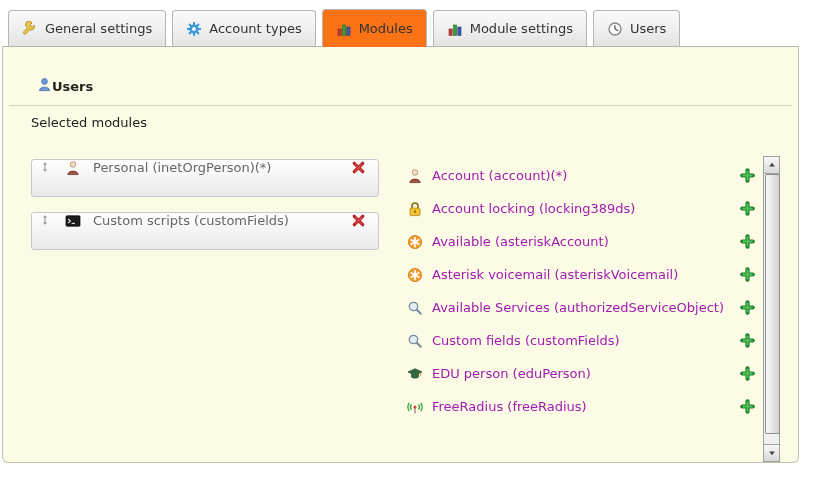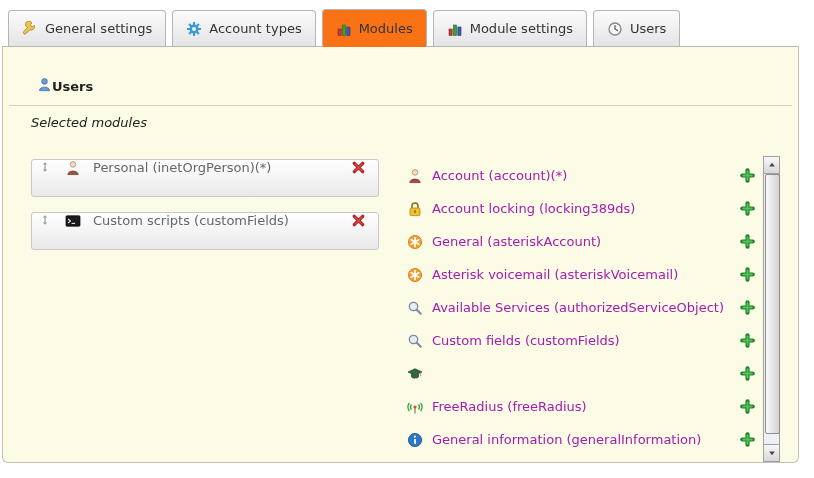--- a/index.html
+++ b/index.html
@@ -17,21 +17,21 @@
 
   
   .content{position:absolute;left:2px;top:46px;width:797px;height:417px;box-sizing:border-box;
            background:#fbfbe6;border:1px solid #c2c2b0;border-top:1px solid #b5b5b5;
            border-radius:0 0 6px 6px;}
 
   .section-header{position:absolute;left:34px;top:30px;display:flex;align-items:center;gap:0;}
   .section-title{font-weight:bold;color:#222;}
   .section-rule{position:absolute;left:6px;right:6px;top:58px;border-top:1px solid #d2d2bd;}
 
-  .col-heading{position:absolute;color:#222;font-style:italic;}
+  .col-heading{position:absolute;color:#222;}
   .heading-selected{left:28px;top:68px;}
   .heading-available{left:405px;top:68px;}
 
   
   .sel-row{position:absolute;left:28px;width:348px;height:38px;box-sizing:border-box;
            display:flex;align-items:flex-start;padding-left:7px;
            background:linear-gradient(#ffffff,#e9e9e9);border:1px solid #c8c8c8;border-radius:3px;
            cursor:move;}
   .sel-row-1{top:112px;}
   .sel-row-2{top:165px;}
@@ -252,21 +252,21 @@
         <span class="micon">
           <svg viewBox="0 0 16 16" width="16" height="16">
               <circle cx="8" cy="8" r="6.6" fill="#f59d2c" stroke="#c77a18" stroke-width="0.8"></circle>
               <g stroke="#fff" stroke-width="1.7" stroke-linecap="round">
                 <path d="M8 3.6 V12.4"></path>
                 <path d="M4.2 5.8 L11.8 10.2"></path>
                 <path d="M11.8 5.8 L4.2 10.2"></path>
               </g>
             </svg>
         </span>
-        <span class="label">General (asteriskAccount)</span>
+        <span class="label">Available (asteriskAccount)</span>
         <span class="add">
           <svg viewBox="0 0 16 16" width="15" height="15">
               <g stroke="#1f8028" stroke-width="4.4" stroke-linecap="round">
                 <path d="M8 2.4 V13.6"></path>
                 <path d="M2.4 8 H13.6"></path>
               </g>
               <g stroke="#52c25a" stroke-width="2" stroke-linecap="round">
                 <path d="M8 3.4 V12.6"></path>
                 <path d="M3.4 8 H12.6"></path>
               </g>
@@ -345,20 +345,21 @@
       </div>
 
       <div class="avail-row">
         <span class="micon">
           <svg viewBox="0 0 16 16" width="16" height="16">
               <path d="M1 6 L8 2.8 L15 6 L8 9.2 Z" fill="#2f6b3f" stroke="#1c4427" stroke-width="0.7"></path>
               <path d="M4.5 8 v2.8 c0 1.7 7 1.7 7 0 V8" fill="#2f6b3f" stroke="#1c4427" stroke-width="0.7"></path>
               <path d="M13.6 6.6 v3.6" stroke="#caa23a" stroke-width="1"></path>
             </svg>
         </span>
+        <span class="label">EDU person (eduPerson)</span>
         <span class="add">
           <svg viewBox="0 0 16 16" width="15" height="15">
               <g stroke="#1f8028" stroke-width="4.4" stroke-linecap="round">
                 <path d="M8 2.4 V13.6"></path>
                 <path d="M2.4 8 H13.6"></path>
               </g>
               <g stroke="#52c25a" stroke-width="2" stroke-linecap="round">
                 <path d="M8 3.4 V12.6"></path>
                 <path d="M3.4 8 H12.6"></path>
               </g>
@@ -387,42 +388,20 @@
                 <path d="M2.4 8 H13.6"></path>
               </g>
               <g stroke="#52c25a" stroke-width="2" stroke-linecap="round">
                 <path d="M8 3.4 V12.6"></path>
                 <path d="M3.4 8 H12.6"></path>
               </g>
             </svg>
         </span>
       </div>
 
-      <div class="avail-row">
-        <span class="micon">
-          <svg viewBox="0 0 16 16" width="16" height="16">
-              <circle cx="8" cy="8" r="6.6" fill="#2e77c8" stroke="#1b4f8d" stroke-width="0.8"></circle>
-              <rect x="7.1" y="6.9" width="1.8" height="5" rx="0.6" fill="#fff"></rect>
-              <circle cx="8" cy="4.6" r="1.1" fill="#fff"></circle>
-            </svg>
-        </span>
-        <span class="label">General information (generalInformation)</span>
-        <span class="add">
-          <svg viewBox="0 0 16 16" width="15" height="15">
-              <g stroke="#1f8028" stroke-width="4.4" stroke-linecap="round">
-                <path d="M8 2.4 V13.6"></path>
-                <path d="M2.4 8 H13.6"></path>
-              </g>
-              <g stroke="#52c25a" stroke-width="2" stroke-linecap="round">
-                <path d="M8 3.4 V12.6"></path>
-                <path d="M3.4 8 H12.6"></path>
-              </g>
-            </svg>
-        </span>
-      </div>
 
     </div>
 
     <div class="scrollbar">
       <div class="sb-btn sb-up">
         <svg viewBox="0 0 16 16" width="10" height="10">
             <path d="M8 4.5 L12.5 10.5 H3.5 Z" fill="#444"></path>
           </svg>
       </div>
       <div class="sb-thumb"></div>

